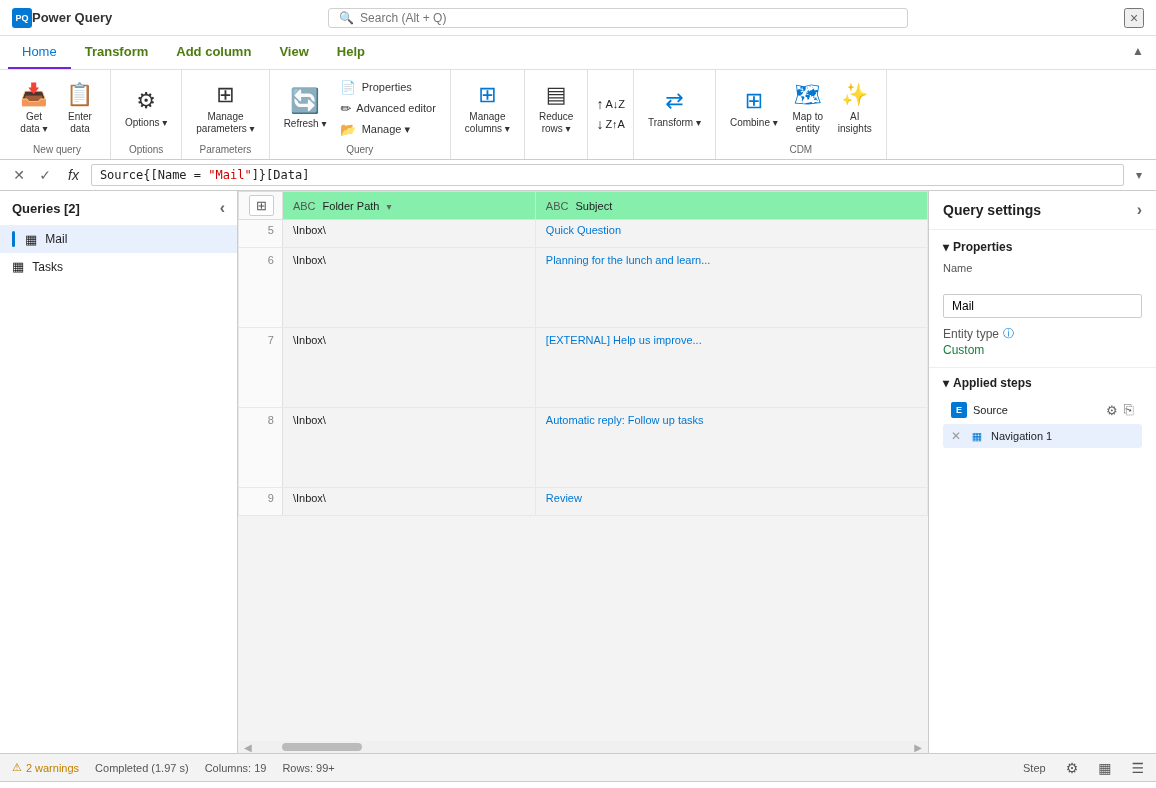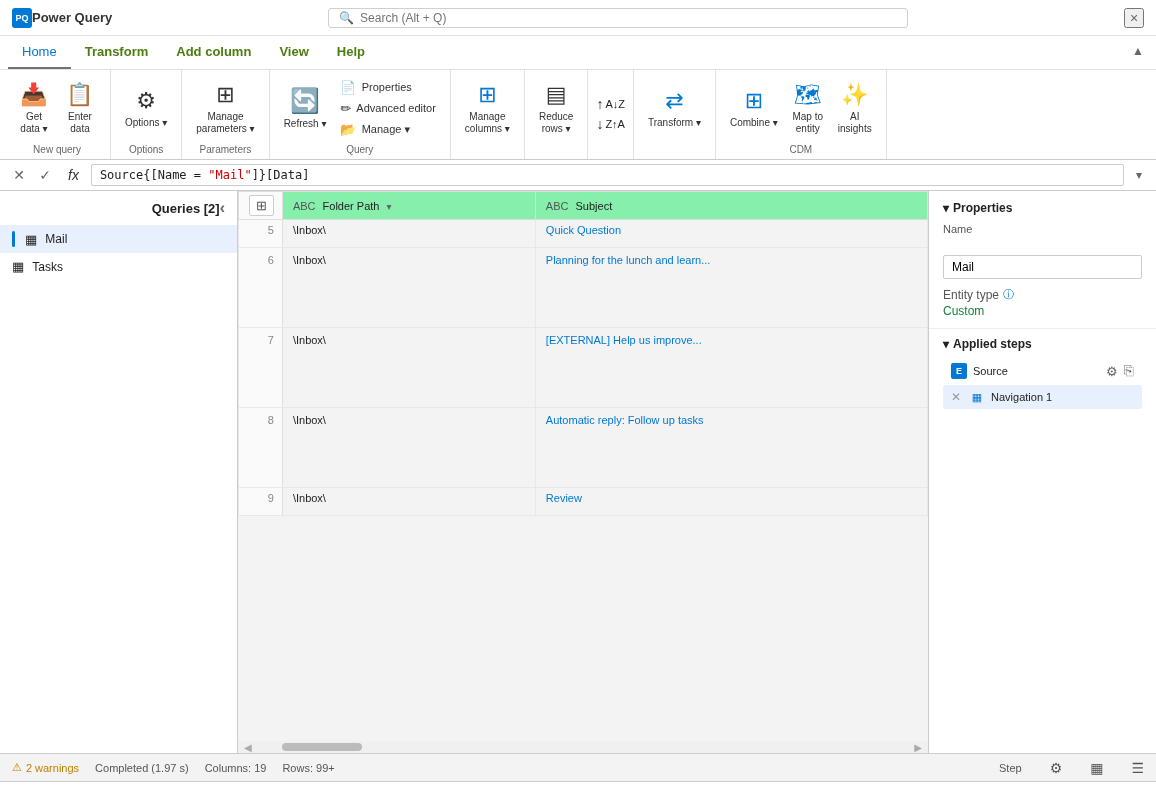--- a/index.html
+++ b/index.html
@@ -18,21 +18,21 @@
       border: 1px solid #d0d0d0; border-radius: 3px; background: #fff; padding: 2px 10px; margin: 0 20px;
     }
     .title-bar-search input { border: none; outline: none; font-size: 12px; width: 100%; color: #999; }
     .close-btn { width: 20px; height: 20px; display: flex; align-items: center; justify-content: center; cursor: pointer; font-size: 14px; color: #666; }
 
     
     .ribbon-tabs { display: flex; background: #fff; border-bottom: 1px solid #e0e0e0; padding: 0 8px; }
     .ribbon-tab {
       padding: 8px 14px; font-size: 13px; cursor: pointer; color: #4d7c0f; border-bottom: 2px solid transparent; font-weight: bold;
     }
-    .ribbon-tab.active { color: #0078d4; border-bottom: 2px solid #737373; font-weight: 500; }
+    .ribbon-tab.active { color: #0078d4; border-bottom: 2px solid #6d28d9; font-weight: 500; }
 
     
     .ribbon {
       background: #fff; border-bottom: 1px solid #ccc; display: flex; align-items: stretch;
       padding: 0 4px; min-height: 88px;
     }
     .ribbon-group {
       display: flex; flex-direction: column; align-items: center; padding: 4px 8px;
       border-right: 1px solid #e0e0e0; min-width: fit-content;
     }
@@ -64,21 +64,21 @@
     .formula-btn { width: 22px; height: 22px; display: flex; align-items: center; justify-content: center; cursor: pointer; color: #666; font-size: 14px; border-radius: 3px; }
     .formula-fx { font-size: 14px; color: #333; font-style: italic; padding: 0 6px; }
     .formula-drop { cursor: pointer; color: #666; padding: 2px 6px; }
 
     
     .main-area { display: flex; height: calc(788px - 36px - 34px - 88px - 34px - 34px); }
 
     
     .sidebar { width: 238px; background: #fff; border-right: 1px solid #ccc; display: flex; flex-direction: column; }
     .sidebar-header {
-      display: flex; align-items: center; justify-content: flex-end; padding: 8px 12px;
+      display: flex; align-items: center; justify-content: space-between; padding: 8px 12px;
       font-size: 13px; font-weight: 600;
     }
     .sidebar-collapse { cursor: pointer; color: #666; font-size: 16px; }
     .sidebar-item {
       display: flex; align-items: center; gap: 8px; padding: 6px 12px; cursor: pointer; font-size: 12px;
     }
     .sidebar-item.active { background: #e8f0fe; }
     .sidebar-item .item-icon { font-size: 13px; }
     .sidebar-item .active-bar { width: 3px; height: 16px; background: #0078d4; border-radius: 2px; margin-right: 2px; }
 
@@ -118,21 +118,21 @@
     .step-item.active { background: #e8f0fe; }
     .step-delete { color: #999; cursor: pointer; margin-right: 2px; font-size: 12px; }
     .step-settings { color: #666; font-size: 13px; cursor: pointer; margin-left: auto; }
     .step-copy { color: #666; font-size: 13px; cursor: pointer; }
 
     
     .status-bar {
       display: flex; align-items: center; background: #f3f3f3; border-top: 1px solid #ccc;
       padding: 4px 12px; font-size: 11px; color: #555; gap: 16px; height: 28px;
     }
-    .status-bar-right { margin-left: auto; display: flex; gap: 28px; align-items: center; }
+    .status-bar-right { margin-left: auto; display: flex; gap: 20px; align-items: center; }
     .status-warn { color: #c08000; display: flex; align-items: center; gap: 4px; }
 
     
     .footer { display: flex; align-items: center; justify-content: flex-end; gap: 10px; padding: 8px 16px; background: #fff; border-top: 1px solid #ccc; }
 
     
     .grid-table td { height: 28px; }
     .tall-row td { height: 80px; vertical-align: top; padding-top: 6px; }
 
     
@@ -373,20 +373,24 @@
     </div>
 
     <div class="h-scroll">
       <div style="color:#aaa;font-size:10px;padding-left:4px;">◀</div>
       <div class="h-scroll-thumb"></div>
       <div style="margin-left:auto;color:#aaa;font-size:10px;padding-right:4px;">▶</div>
     </div>
   </div>
 
   <div class="query-settings">
+    <div class="qs-header">
+      <span>Query settings</span>
+      <span class="qs-expand">›</span>
+    </div>
 
     <div class="qs-section">
       <div class="qs-section-title">
         <span>▾</span>
         <span>Properties</span>
       </div>
       <div class="qs-label">Name</div>
       <input class="qs-name-input" type="text" value="Mail" style="">
       <div style="margin-top:8px;">
         <div class="qs-entity-type">

